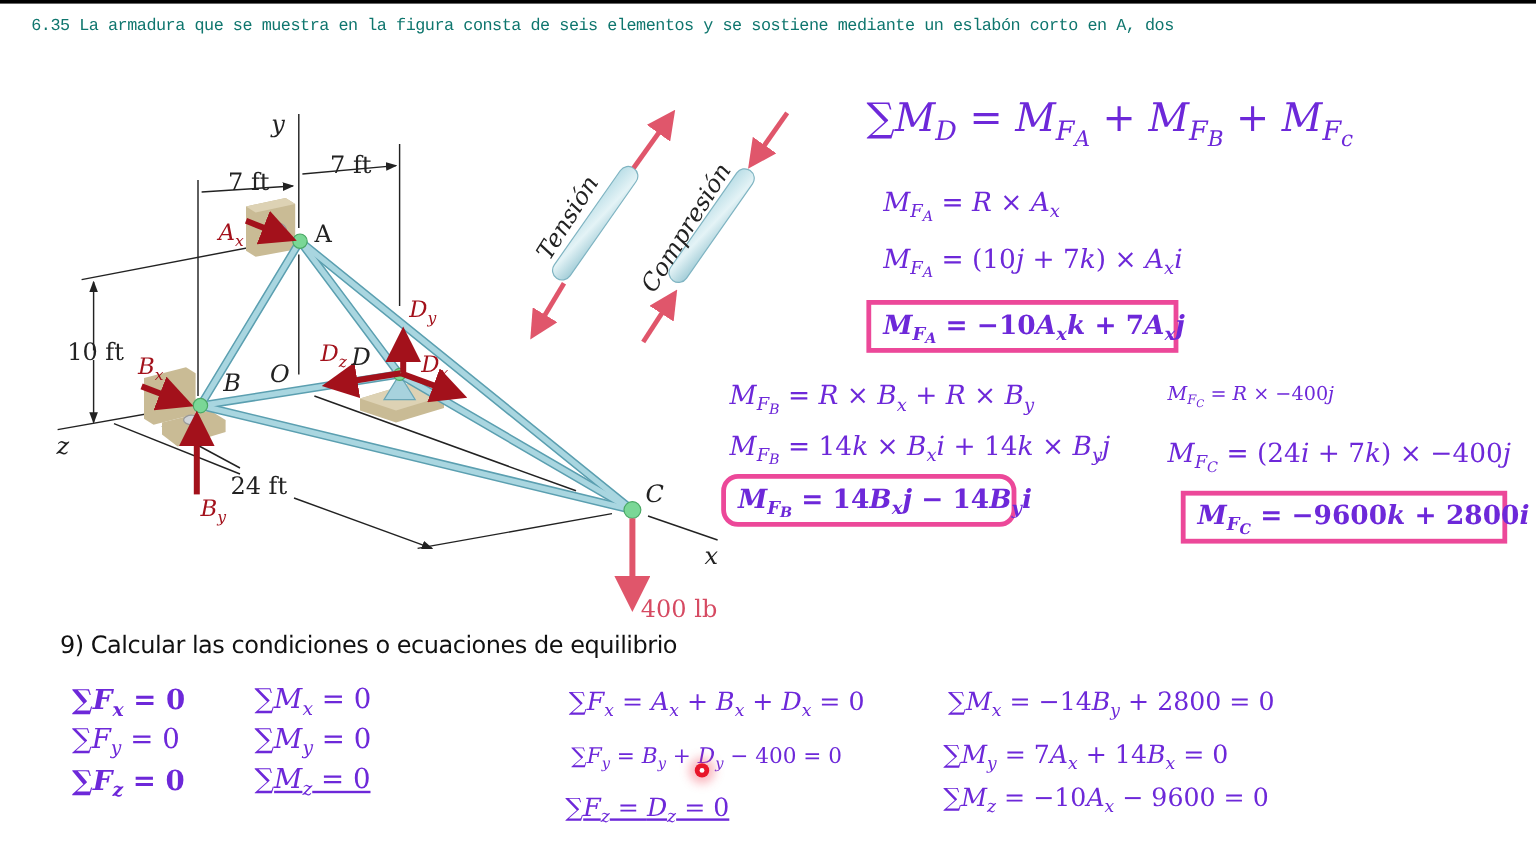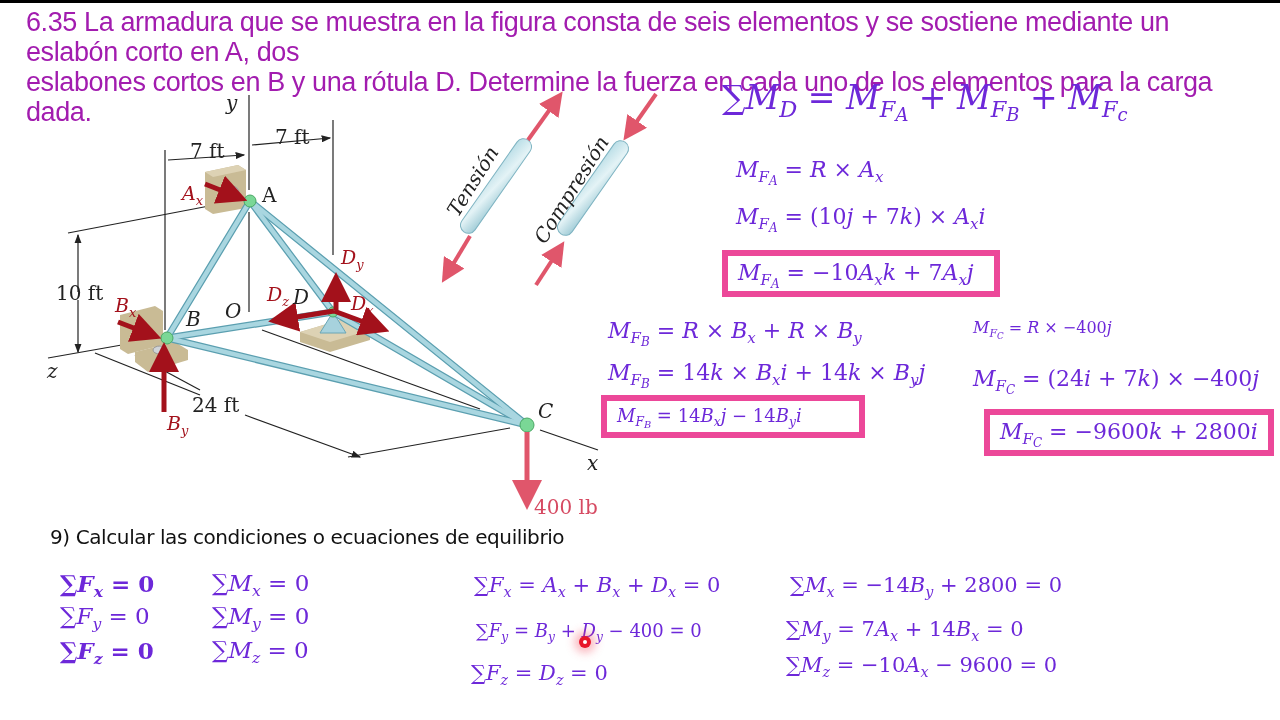--- a/index.html
+++ b/index.html
@@ -4,28 +4,28 @@
 <style>
   html, body { margin: 0; padding: 0; }
   body {
     width: 1280px; height: 720px; position: relative; overflow: hidden;
     background: #ffffff; color: #111;
     font-family: "Liberation Sans", "DejaVu Sans", sans-serif;
   }
   .topbar { position: absolute; left: 0; top: 0; width: 1280px; height: 3px; background: #000; }
   .problem {
     position: absolute; left: 26px; top: 7px; width: 1230px;
-    font-size: 27px; line-height: 30px; color: #a21caf;
-    font-family: Liberation Sans, sans-serif; letter-spacing: -0.4px;
+    font-size: 14px; line-height: 30px; color: #0f766e;
+    font-family: Liberation Mono, monospace; letter-spacing: -0.4px;
   }
   .math { font-family: "DejaVu Serif", "Liberation Serif", serif; font-style: normal; color: #6d28d9; white-space: nowrap; position: absolute; }
   .math i { font-style: italic; }
   .math sub { font-size: 0.68em; vertical-align: -0.35em; line-height: 0; }
   .math sub sub { font-size: 0.8em; vertical-align: -0.25em; }
-  .boxed { border: 6px solid #ec4899; padding: 4px 20px 6px 10px; }
+  .boxed { border: 4px solid #ec4899; padding: 4px 6px 6px 10px; font-weight: bold; }
   .step {
     position: absolute; left: 50px; top: 525px; font-size: 20px;
     font-family: "DejaVu Sans", "Liberation Sans", sans-serif; letter-spacing: -0.4px;
   }
   .figure { position: absolute; left: 0; top: 70px; width: 700px; height: 460px; }
   .cursor-dot {
     position: absolute; left: 579px; top: 636px; width: 12px; height: 12px; border-radius: 50%;
     background: #e8162a; box-shadow: 0 0 8px 5px rgba(240,60,80,0.35);
   }
   .cursor-dot::after {
@@ -33,21 +33,20 @@
     border-radius: 50%; background: #fff;
   }
 </style>
 </head>
 <body>
 
 <div class="topbar"></div>
 
 <div class="problem">
   <div>6.35 La armadura que se muestra en la figura consta de seis elementos y se sostiene mediante un eslabón corto en A, dos</div>
-  <div>eslabones cortos en B y una rótula D. Determine la fuerza en cada uno de los elementos para la carga dada.</div>
 </div>
 
 <svg class="figure" viewBox="0 70 700 460" width="700" height="460">
   <defs>
     <marker id="arrRed" markerWidth="6" markerHeight="6" refX="4" refY="3" orient="auto">
       <path d="M0,0 L6,3 L0,6 z" fill="#a3111b"></path>
     </marker>
     <marker id="arrPink" markerWidth="6" markerHeight="6" refX="4" refY="3" orient="auto">
       <path d="M0,0 L6,3 L0,6 z" fill="#e0566b"></path>
     </marker>
@@ -183,50 +182,50 @@
 <div class="math boxed" style="left:722px; top:250px; font-size:22px; width:236px;">
   <i>M</i><sub><i>F</i><sub><i>A</i></sub></sub> = −10<i>A</i><sub><i>x</i></sub><i>k</i> + 7<i>A</i><sub><i>x</i></sub><i>j</i>
 </div>
 
 <div class="math" style="left:608px; top:318px; font-size:22px;">
   <i>M</i><sub><i>F</i><sub><i>B</i></sub></sub> = <i>R</i> × <i>B</i><sub><i>x</i></sub> + <i>R</i> × <i>B</i><sub><i>y</i></sub>
 </div>
 <div class="math" style="left:608px; top:360px; font-size:22px;">
   <i>M</i><sub><i>F</i><sub><i>B</i></sub></sub> = 14<i>k</i> × <i>B</i><sub><i>x</i></sub><i>i</i> + 14<i>k</i> × <i>B</i><sub><i>y</i></sub><i>j</i>
 </div>
-<div class="math boxed" style="left:601px; top:395px; font-size:18px; width:222px;">
+<div class="math boxed" style="left:601px; top:395px; font-size:22px; width:222px;border-radius:14px;">
   <i>M</i><sub><i>F</i><sub><i>B</i></sub></sub> = 14<i>B</i><sub><i>x</i></sub><i>j</i> − 14<i>B</i><sub><i>y</i></sub><i>i</i>
 </div>
 
 <div class="math" style="left:973px; top:318px; font-size:16px;">
   <i>M</i><sub><i>F</i><sub><i>C</i></sub></sub> = <i>R</i> × −400<i>j</i>
 </div>
 <div class="math" style="left:973px; top:366px; font-size:22px;">
   <i>M</i><sub><i>F</i><sub><i>C</i></sub></sub> = (24<i>i</i> + 7<i>k</i>) × −400<i>j</i>
 </div>
 <div class="math boxed" style="left:961px; top:409px; font-size:22px; width:248px;margin-left:23px;">
   <i>M</i><sub><i>F</i><sub><i>C</i></sub></sub> = −9600<i>k</i> + 2800<i>i</i>
 </div>
 
 <div class="step">9) Calcular las condiciones o ecuaciones de equilibrio</div>
 
 <div class="math" style="left:60px; top:570px; font-size:23px;font-weight:bold;">∑<i>F</i><sub><i>x</i></sub> = 0</div>
 <div class="math" style="left:60px; top:603px; font-size:23px;">∑<i>F</i><sub><i>y</i></sub> = 0</div>
 <div class="math" style="left:60px; top:637px; font-size:23px;font-weight:bold;">∑<i>F</i><sub><i>z</i></sub> = 0</div>
 <div class="math" style="left:212px; top:570px; font-size:23px;text-align:right;">∑<i>M</i><sub><i>x</i></sub> = 0</div>
 <div class="math" style="left:212px; top:603px; font-size:23px;">∑<i>M</i><sub><i>y</i></sub> = 0</div>
-<div class="math" style="left:212px; top:637px; font-size:23px;">∑<i>M</i><sub><i>z</i></sub> = 0</div>
+<div class="math" style="left:212px; top:637px; font-size:23px;text-decoration:underline;">∑<i>M</i><sub><i>z</i></sub> = 0</div>
 
 <div class="math" style="left:474px; top:573px; font-size:21px;">
   ∑<i>F</i><sub><i>x</i></sub> = <i>A</i><sub><i>x</i></sub> + <i>B</i><sub><i>x</i></sub> + <i>D</i><sub><i>x</i></sub> = 0
 </div>
 <div class="math" style="left:476px; top:620px; font-size:18px;">
   ∑<i>F</i><sub><i>y</i></sub> = <i>B</i><sub><i>y</i></sub> + <i>D</i><sub><i>y</i></sub> − 400 = 0
 </div>
-<div class="math" style="left:471px; top:661px; font-size:21px;">
+<div class="math" style="left:471px; top:661px; font-size:21px;text-decoration:underline;">
   ∑<i>F</i><sub><i>z</i></sub> = <i>D</i><sub><i>z</i></sub> = 0
 </div>
 
 <div class="math" style="left:790px; top:573px; font-size:21px;">
   ∑<i>M</i><sub><i>x</i></sub> = −14<i>B</i><sub><i>y</i></sub> + 2800 = 0
 </div>
 <div class="math" style="left:786px; top:617px; font-size:21px;">
   ∑<i>M</i><sub><i>y</i></sub> = 7<i>A</i><sub><i>x</i></sub> + 14<i>B</i><sub><i>x</i></sub> = 0
 </div>
 <div class="math" style="left:786px; top:653px; font-size:21px;">

